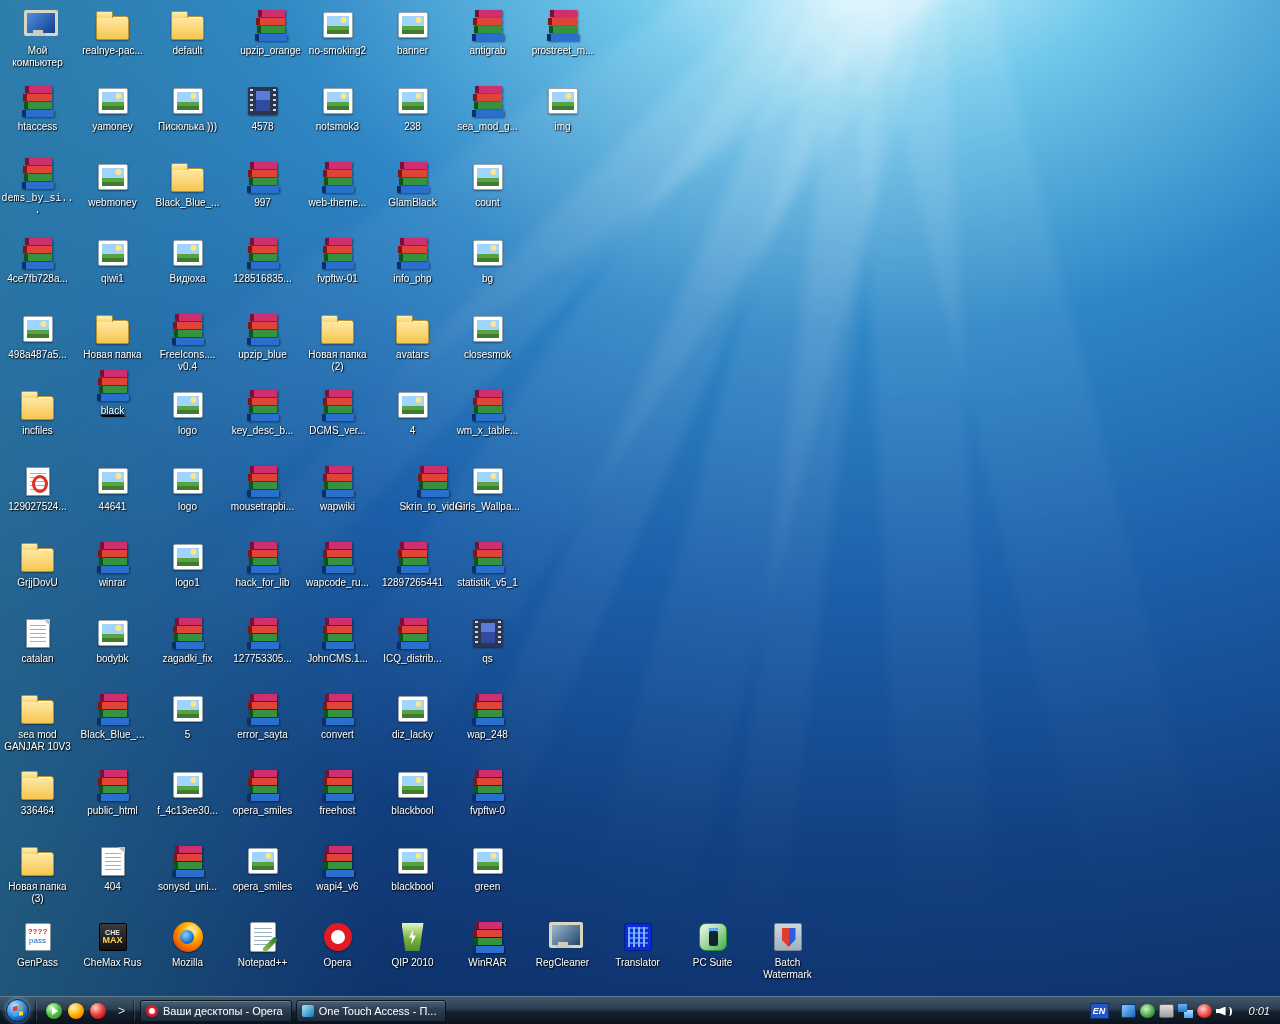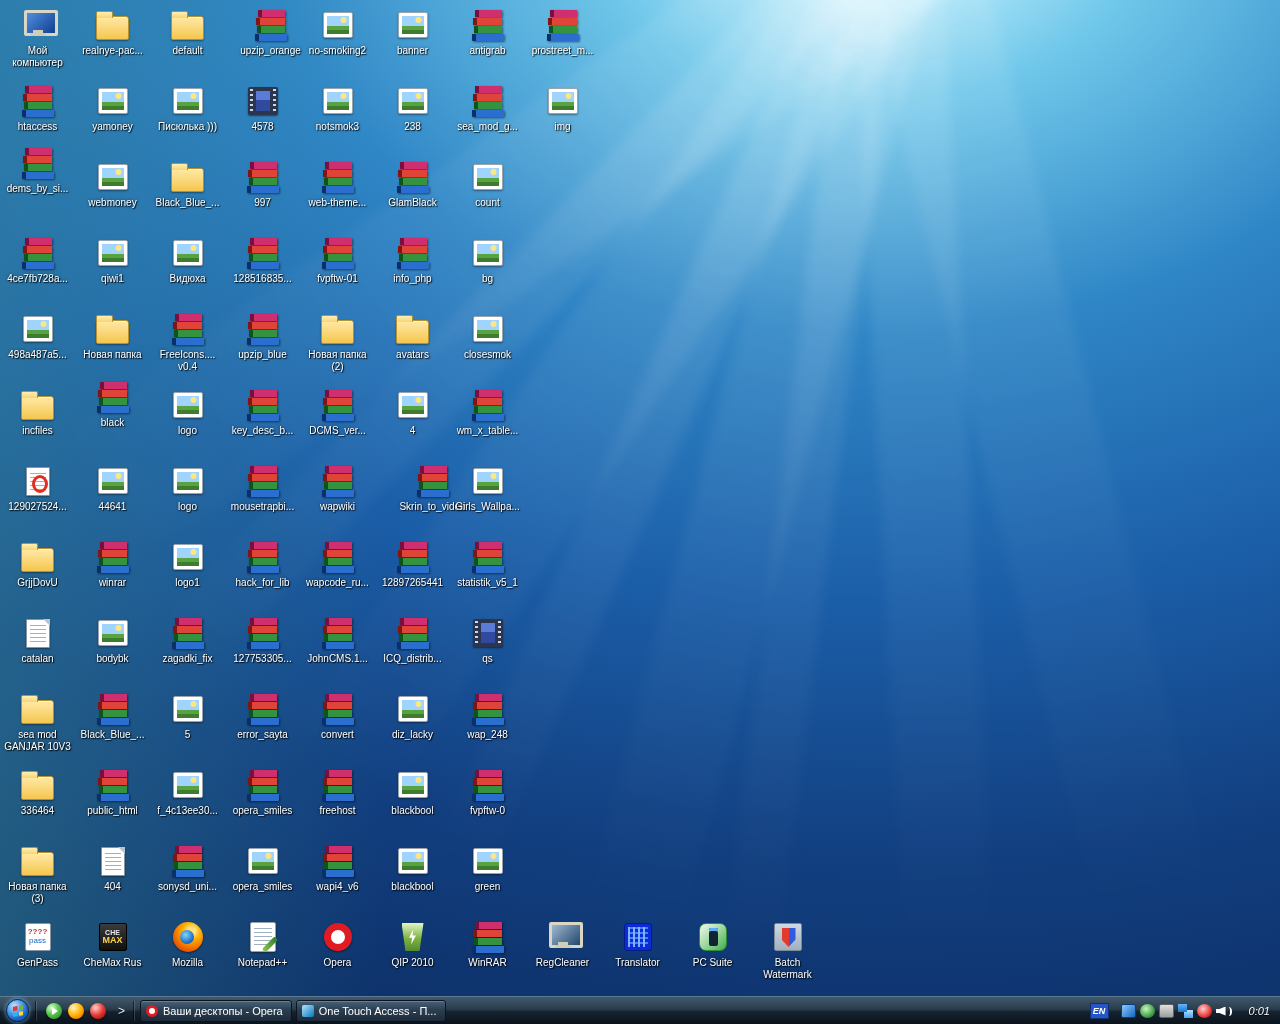--- a/index.html
+++ b/index.html
@@ -258,21 +258,21 @@
           <div class="ig i-rar"></div>
         </div>
         <div class="label">sea_mod_g...</div>
       </div>
       <div class="icon" style="left: 526px; top: 84px;">
         <div class="g">
           <div class="ig i-img"></div>
         </div>
         <div class="label">img</div>
       </div>
-      <div class="icon" style="left: 1px; top: 146px;">
+      <div class="icon" style="left: 1px; top: 156px; font-family: Liberation Mono, monospace;">
         <div class="g">
           <div class="ig i-rar"></div>
         </div>
         <div class="label">dems_by_si...</div>
       </div>
       <div class="icon" style="left: 76px; top: 160px;">
         <div class="g">
           <div class="ig i-img"></div>
         </div>
         <div class="label">webmoney</div>
@@ -390,21 +390,21 @@
           <div class="ig i-img"></div>
         </div>
         <div class="label">closesmok</div>
       </div>
       <div class="icon" style="left: 1px; top: 388px;">
         <div class="g">
           <div class="ig i-folder"></div>
         </div>
         <div class="label">incfiles</div>
       </div>
-      <div class="icon" style="left: 76px; top: 380px;">
+      <div class="icon" style="left: 76px; top: 368px; text-decoration: underline;">
         <div class="g">
           <div class="ig i-rar"></div>
         </div>
         <div class="label">black</div>
       </div>
       <div class="icon" style="left: 151px; top: 388px;">
         <div class="g">
           <div class="ig i-img"></div>
         </div>
         <div class="label">logo</div>

